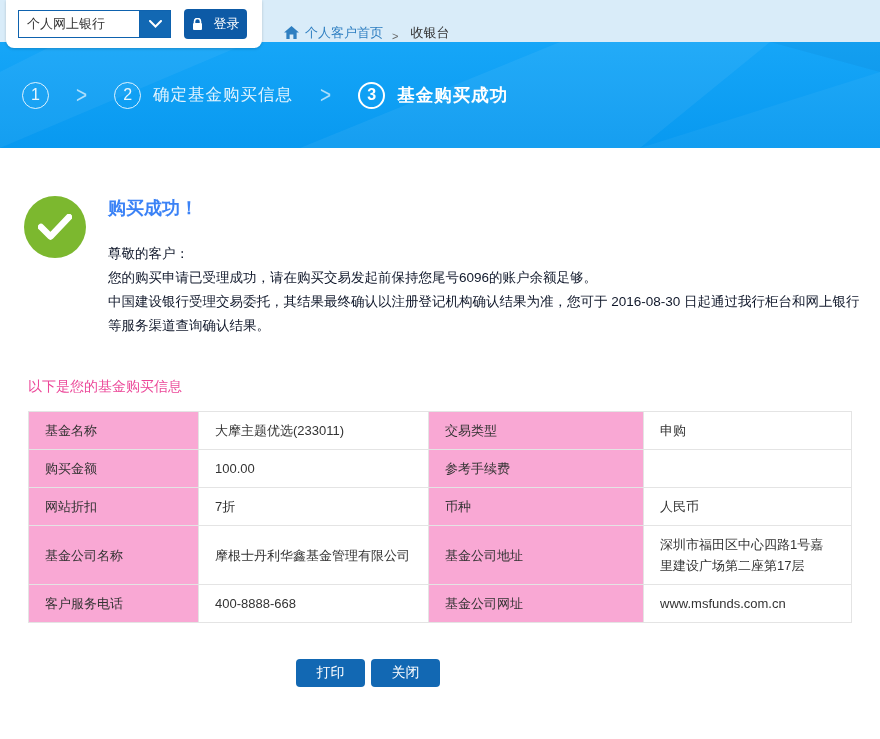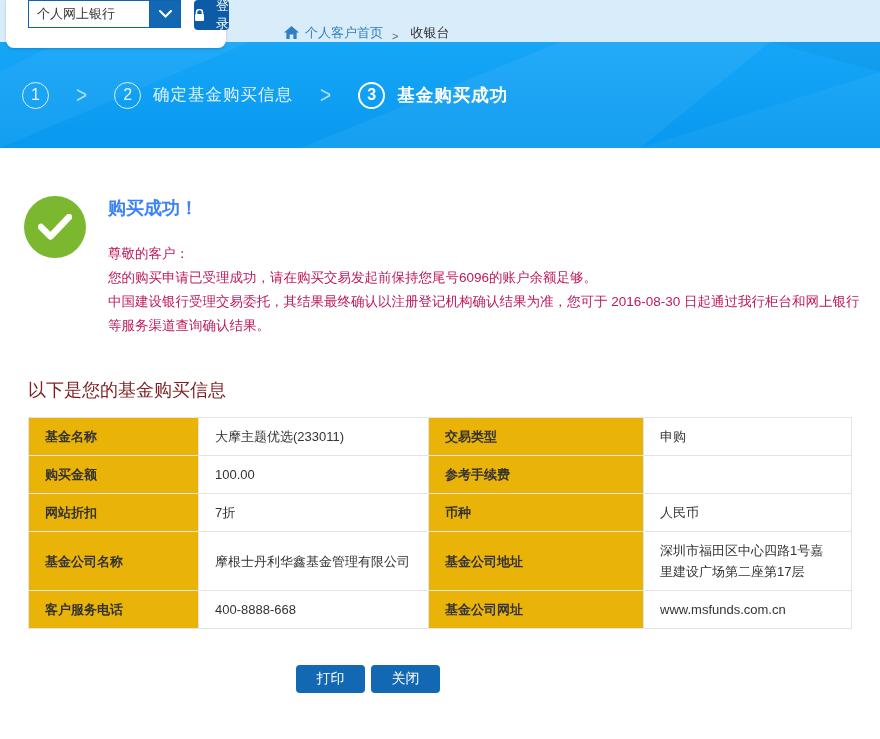--- a/index.html
+++ b/index.html
@@ -15,27 +15,27 @@
   
   .topbar {
     position: relative;
     height: 42px;
     background: #d9ecf9;
     z-index: 3;
   }
   .portal-panel {
     position: absolute;
     top: 0; left: 6px;
-    width: 220px; height: 48px;
+    width: 256px; height: 48px;
     background: #ffffff;
     border-radius: 0 0 8px 8px;
     box-shadow: 0 1px 3px rgba(0,0,0,0.18);
     display: flex;
-    align-items: flex-start;
-    padding-left: 22px;
+    align-items: center;
+    padding-left: 12px;
     z-index: 5;
   }
   .portal-select-wrap { display: flex; height: 28px; }
   .portal-select {
     width: 122px; height: 28px;
     border: 1px solid #0e62ae;
     background: #fff;
     font-size: 13px; color: #333;
     line-height: 26px;
     padding-left: 8px;
@@ -122,45 +122,45 @@
     width: 62px; height: 62px;
     background: #7cb82f;
     border-radius: 50%;
     display: flex; align-items: center; justify-content: center;
   }
   .result-title {
     font-size: 18px; font-weight: bold; color: #3b82f6;
     margin-bottom: 22px;
   }
   .result-text p {
-    font-size: 13.5px; color: #be185d;
+    font-size: 13.5px; color: #0f172a;
     line-height: 24px;
     max-width: 762px;
   }
 
   
   .section-title {
     margin: 40px 0 0 28px;
-    font-size: 18px; color: #7f1d1d;
+    font-size: 14px; color: #ec4899;
   }
   table.info-table {
     border-collapse: collapse;
     table-layout: fixed;
     width: 824px;
     margin: 15px 0 0 28px;
   }
   .info-table td {
     border: 1px solid #e4e4e4;
     font-size: 13px; color: #333;
     padding: 8px 16px;
     line-height: 21px;
     vertical-align: middle;
     height: 37px;
   }
-  .info-table td.lbl { background: #eab308; font-weight: bold; }
+  .info-table td.lbl { background: #f9a8d4; }
 
   
   .actions {
     width: fit-content;
     margin: 36px auto 0;
     transform: translateX(-72px);
     display: flex; gap: 6px;
   }
   .action-btn {
     min-width: 69px; height: 28px;

